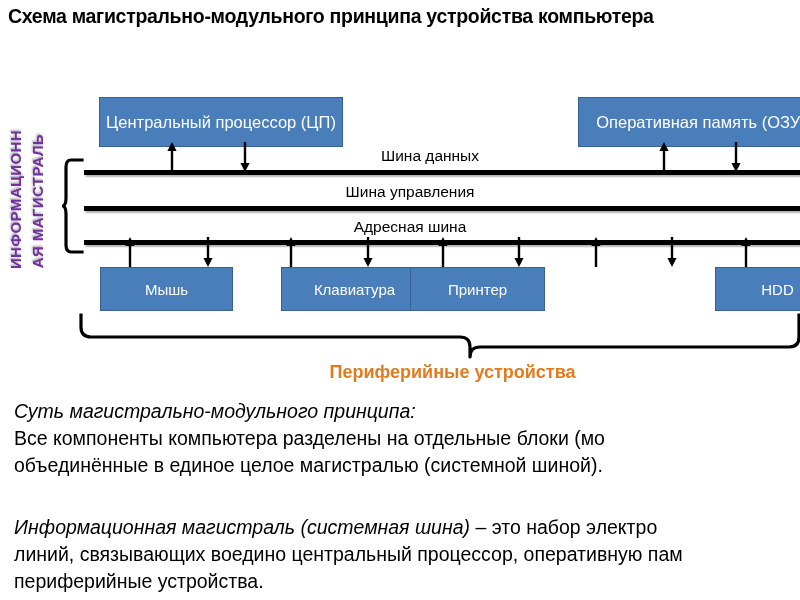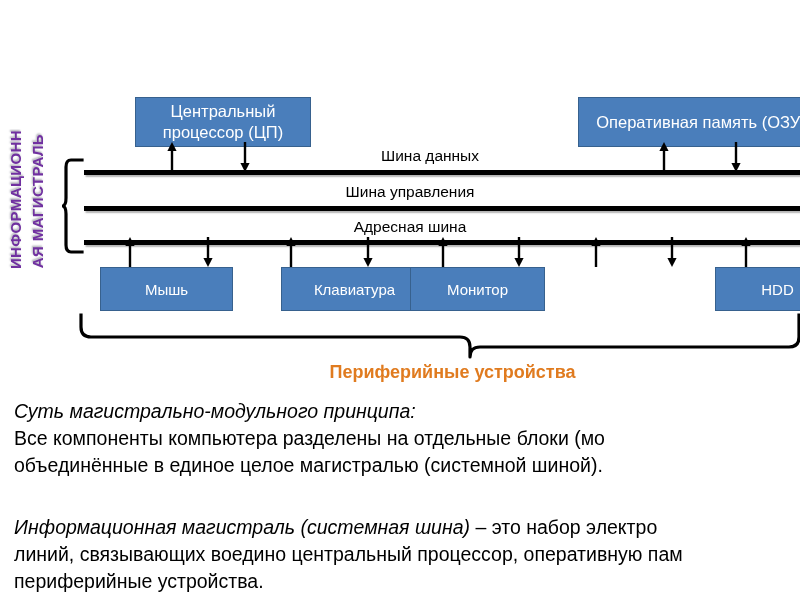--- a/index.html
+++ b/index.html
@@ -53,21 +53,21 @@
     border: 1.4px solid #37618e;
     color: #ffffff;
     display: flex;
     align-items: center;
     justify-content: center;
     text-align: center;
     font-size: 16.5px;
     line-height: 21px;
     padding: 0 4px;
   }
-  .node-box.cpu     { left: 99px;  top: 17px;  width: 176px; height: 50px; margin-left: 36px; }
+  .node-box.cpu     { left: 99px;  top: 17px;  width: 244px; height: 50px; }
   .node-box.ram     { left: 578px; top: 17px;  width: 246px; height: 50px; }
 
   .node-box.dev     { top: 187px; height: 44px; font-size: 15px; }
   .node-box.dev1    { left: 100px; width: 133px; }
   .node-box.dev2    { left: 253px; width: 147px; margin-left: 28px; }
   .node-box.dev3    { left: 410px; width: 135px; }
   .node-box.dev4    { left: 565px; width: 135px; }
   .node-box.dev5    { left: 715px; width: 125px; }
 
   
@@ -161,20 +161,21 @@
     font-weight: normal;
   }
   .para1 { top: 398px; }
   .para2 { top: 514px; }
 </style>
 </head>
 <body>
 
 <div id="slide">
 
+  <div class="slide-title">Схема магистрально-модульного принципа устройства компьютера</div>
 
   <div class="diagram">
 
     <div class="vlabel-wrap">
       <div class="vlabel col1">ИНФОРМАЦИОНН</div>
       <div class="vlabel col2">АЯ МАГИСТРАЛЬ</div>
     </div>
 
     <div class="brace-left">
       <svg width="26" height="96" viewBox="0 0 26 96" xmlns="http://www.w3.org/2000/svg">
@@ -273,21 +274,21 @@
 
     <div class="arrow" style="left:740px; top:157px;">
       <svg width="12" height="30" viewBox="0 0 12 30">
           <path d="M6 30 L6 6" stroke="#000" stroke-width="2.4" fill="none"></path>
           <path d="M6 0 L1.4 9 L10.6 9 Z" fill="#000"></path>
         </svg>
     </div>
 
     <div class="node-box dev dev1">Мышь</div>
     <div class="node-box dev dev2">Клавиатура</div>
-    <div class="node-box dev dev3">Монитор</div>
+    <div class="node-box dev dev3">Принтер</div>
     <div class="node-box dev dev5">HDD</div>
 
     <div class="brace-bot">
       <svg width="724" height="46" viewBox="0 0 724 46" xmlns="http://www.w3.org/2000/svg">
         <path d="M3 2 L3 14 Q3 24 13 24 L382 24 Q392 24 392 34 L392 44 Q392 34 402 34 L711 34 Q721 34 721 24 L721 2" fill="none" stroke="#000000" stroke-width="3.2" stroke-linecap="square" stroke-linejoin="round"></path>
       </svg>
     </div>
 
     <div class="periph-caption">Периферийные устройства</div>
   </div>

